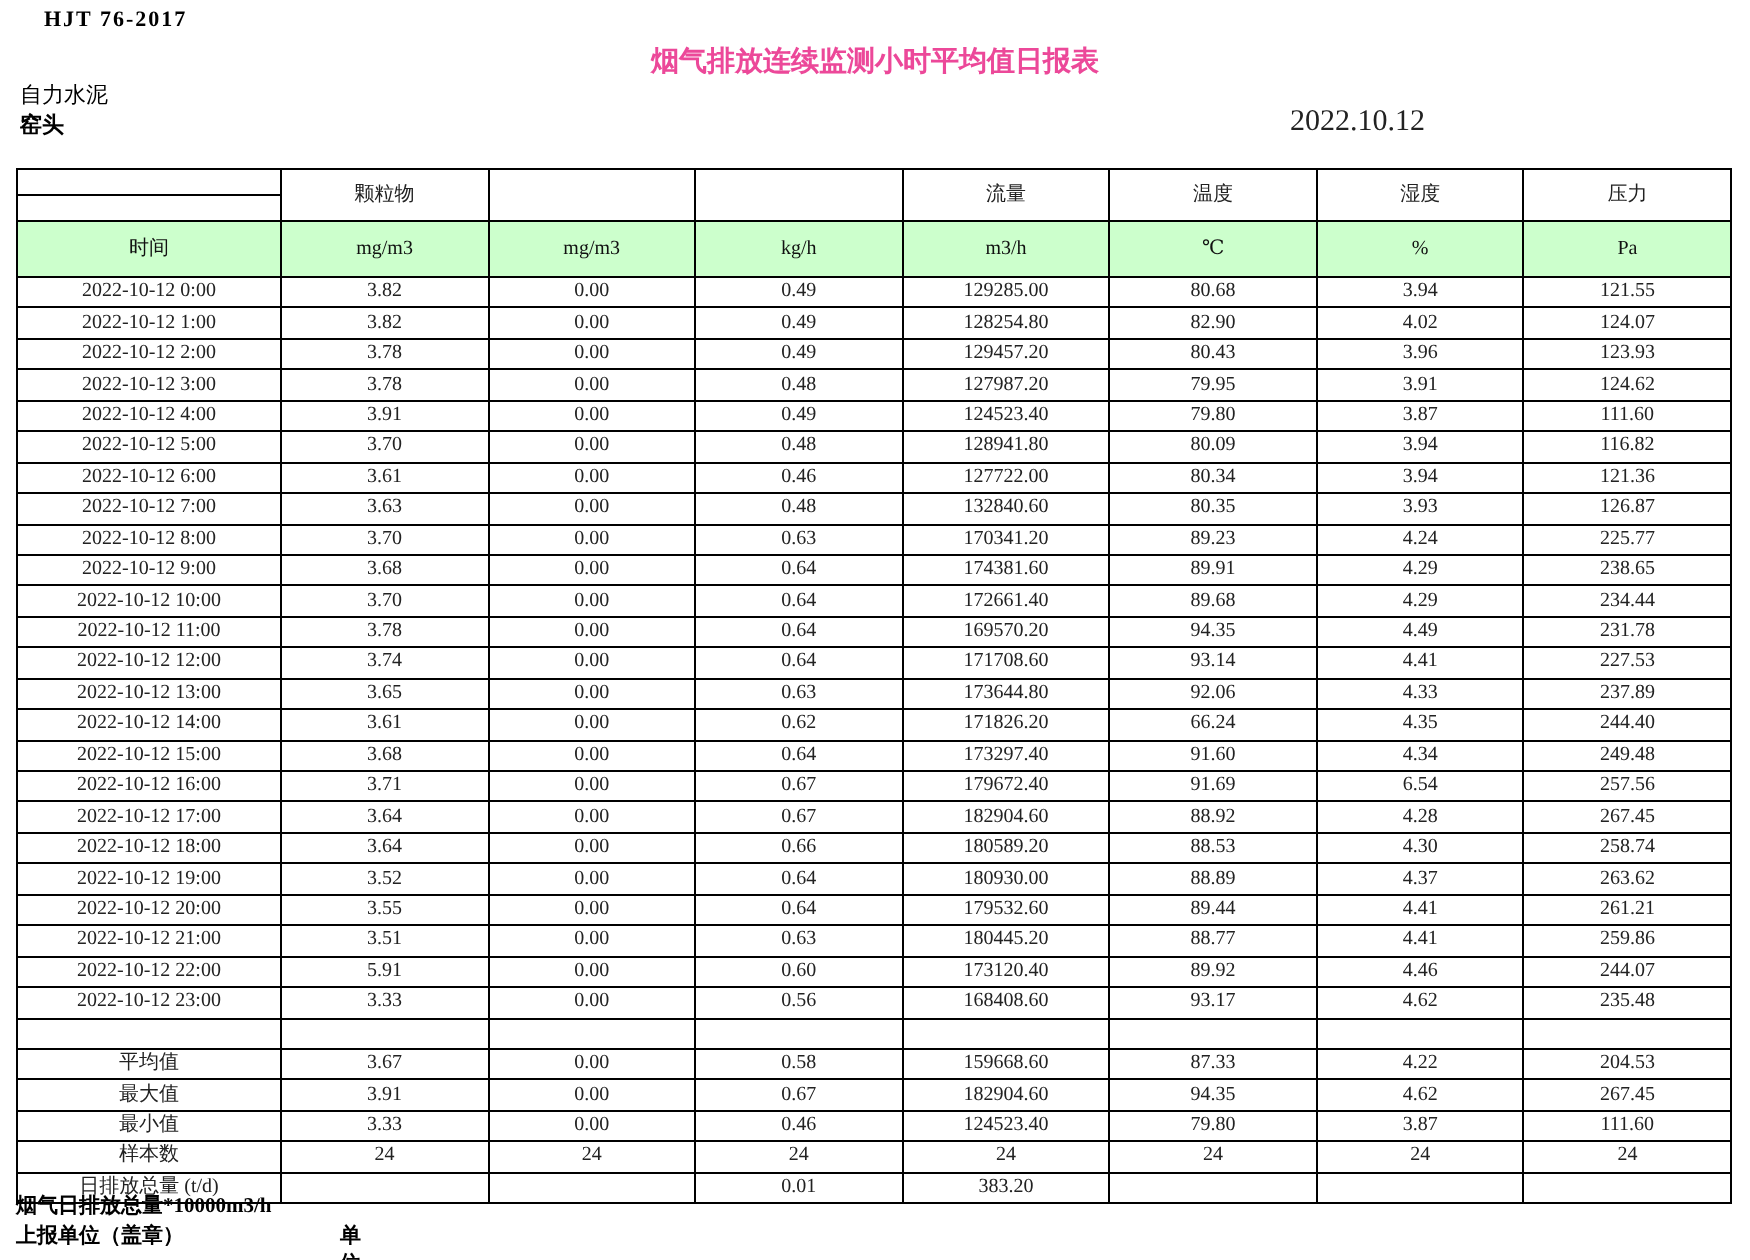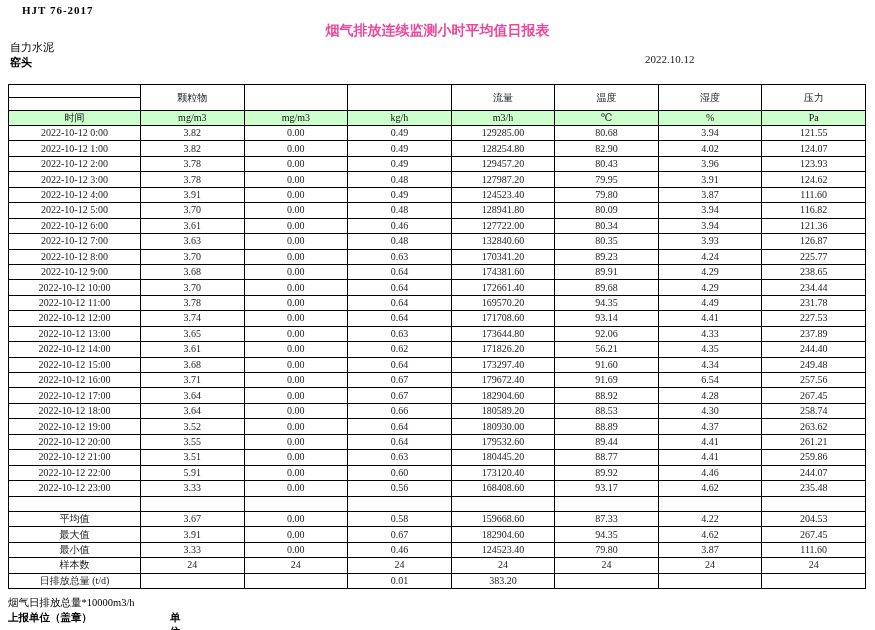--- a/index.html
+++ b/index.html
@@ -4,38 +4,38 @@
 <style>
   html,body{margin:0;padding:0;}
   body{
     width:875px;height:630px;background:#ffffff;position:relative;overflow:hidden;
     font-family:"Liberation Serif","DejaVu Serif",serif;color:#1a1a1a;
   }
   .std-no{position:absolute;left:22px;top:4px;font-size:11px;font-weight:bold;color:#000;letter-spacing:1px;}
   .report-title{position:absolute;left:0;right:0;top:22px;text-align:center;font-size:14px;font-weight:bold;color:#ec4899;}
   .company{position:absolute;left:10px;top:40px;font-size:11px;font-weight:normal;color:#000;}
   .location{position:absolute;left:10px;top:55px;font-size:11px;font-weight:bold;color:#000;}
-  .report-date{position:absolute;left:645px;top:53px;font-size:11px;color:#222;}
+  .report-date{position:absolute;left:645px;top:53px;font-size:15px;color:#222;}
 
   table.grid{
     position:absolute;left:8px;top:84px;width:858px;
     border-collapse:collapse;table-layout:fixed;
   }
   table.grid td{
     border:1px solid #000;padding:0;margin:0;
     text-align:center;vertical-align:middle;
     font-size:10px;line-height:1;color:#222;
     overflow:hidden;white-space:nowrap;
   }
   tr.hsub{height:13px;padding-left:48px;}
-  tr.units{height:15px;}
+  tr.units{height:28px;}
   tr.units td{background:var(--hdr-green);color:#111;}
   tbody tr{height:15.45px;padding-left:10px;}
   td.grp{font-size:10.5px;color:#000;}
-  .footer1{position:absolute;left:8px;top:596px;font-size:10.5px;font-weight:normal;color:#000;}
+  .footer1{position:absolute;left:8px;top:596px;font-size:10.5px;font-weight:bold;color:#000;}
   .footer2{position:absolute;left:8px;top:611px;font-size:10.5px;font-weight:bold;color:#000;}
   .footer2 .unit-label{position:absolute;left:162px;top:0;}
 </style>
 </head>
 <body>
 
 <div class="std-no">HJT  76-2017</div>
 <div class="report-title">烟气排放连续监测小时平均值日报表</div>
 <div class="company">自力水泥</div>
 <div class="location">窑头</div>
@@ -217,21 +217,21 @@
         <td>92.06</td>
         <td>4.33</td>
         <td>237.89</td>
       </tr>
       <tr>
         <td>2022-10-12 14:00</td>
         <td>3.61</td>
         <td>0.00</td>
         <td>0.62</td>
         <td>171826.20</td>
-        <td>56.21</td>
+        <td>66.24</td>
         <td>4.35</td>
         <td>244.40</td>
       </tr>
       <tr>
         <td>2022-10-12 15:00</td>
         <td>3.68</td>
         <td>0.00</td>
         <td>0.64</td>
         <td>173297.40</td>
         <td>91.60</td>

